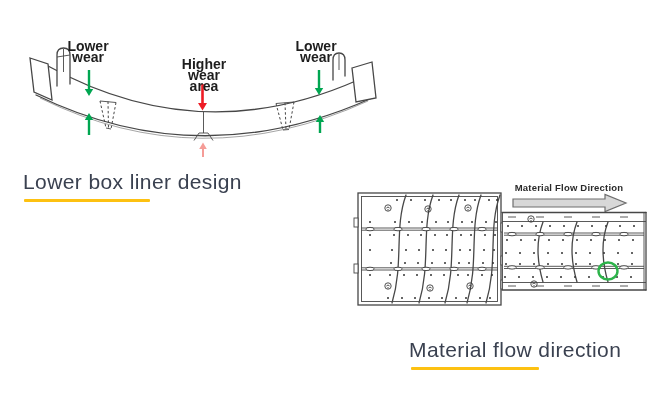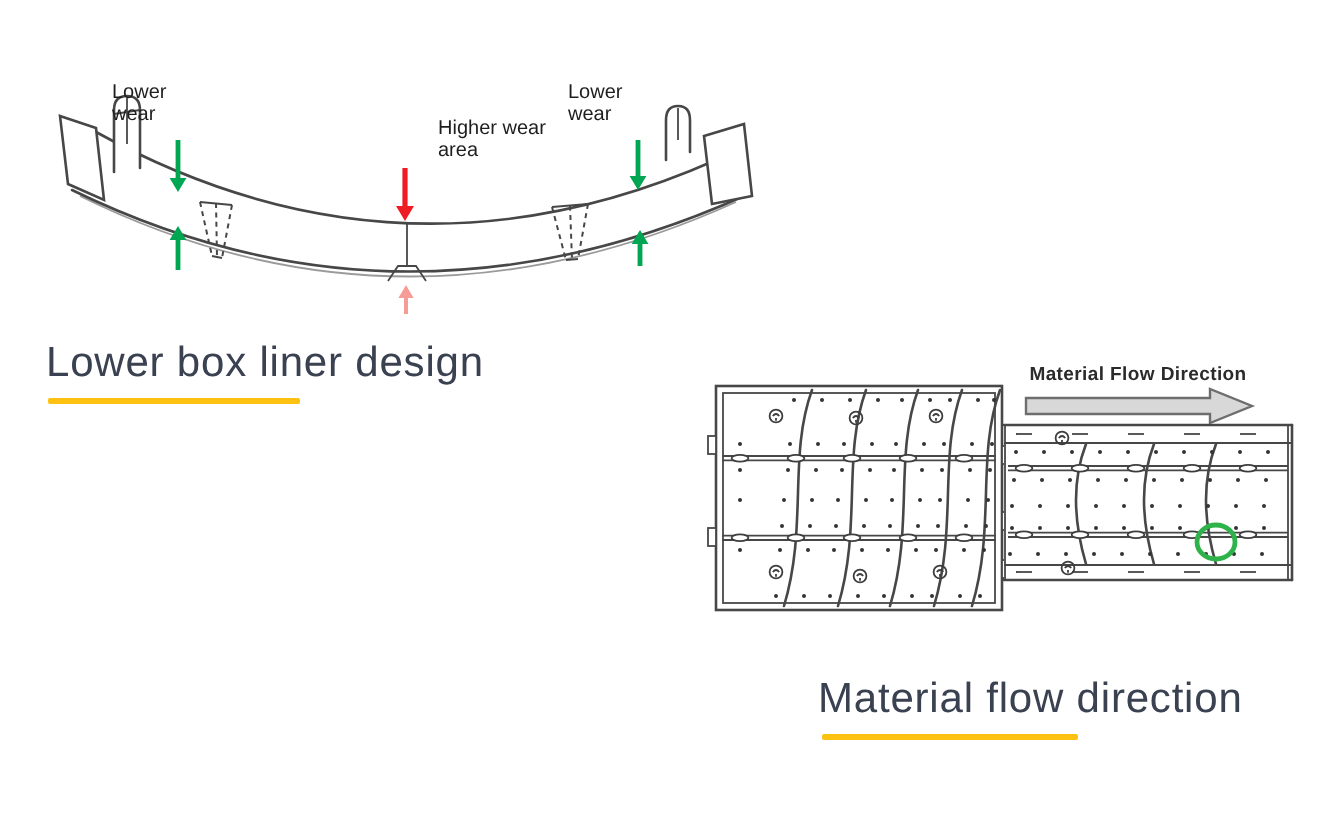--- a/index.html
+++ b/index.html
@@ -14,22 +14,22 @@
     --label-text:#1E1E1E;
     --background:#FFFFFF;
   }
   *{margin:0;padding:0;box-sizing:border-box;}
   body{background:#e9e9e9;font-family:"Liberation Sans",sans-serif;}
   .canvas{
     position:relative;width:668px;height:409px;background:var(--background);
     overflow:hidden;
   }
   .diagram-label{
-    position:absolute;font-weight:normal;font-size:10px;line-height:11px;
-    color:var(--label-text);white-space:pre-line;
+    position:absolute;font-weight:bold;font-size:14px;line-height:11px;
+    color:var(--label-text);text-align:center;white-space:pre-line;
     font-family:"Liberation Sans",sans-serif;
   }
   .section-title{
     position:absolute;font-size:21px;line-height:24px;font-weight:400;
     color:var(--title-text);letter-spacing:.4px;white-space:nowrap;
     font-family:"Liberation Sans",sans-serif;
   }
   .title-underline{
     position:absolute;height:3px;background:var(--accent-underline);border-radius:1px;
   }
@@ -125,21 +125,21 @@
         <polygon class="agh" points="299.8,58 308.2,58 304,65"></polygon>
     </g>
     <g>
       <line class="ag" x1="305" y1="103" x2="305" y2="91"></line>
         <polygon class="agh" points="300.8,92 309.2,92 305,85"></polygon>
     </g>
   </svg>
 
   <div class="diagram-label" style="left:56px;top:41px;width:64px;">Lower
 wear</div>
-  <div class="diagram-label" style="left:171px;top:59px;width:66px;margin-left:48px;">Higher wear
+  <div class="diagram-label" style="left:171px;top:59px;width:66px;">Higher wear
 area</div>
   <div class="diagram-label" style="left:284px;top:41px;width:64px;">Lower
 wear</div>
 
   <div class="section-title" style="left:23px;top:170px;">Lower box liner design</div>
   <div class="title-underline" style="left:24px;top:199px;width:126px;"></div>
 
   <svg id="flow-svg" style="left:350px;top:178px;" width="318" height="140" viewBox="0 0 318 140">
 
     <g>

